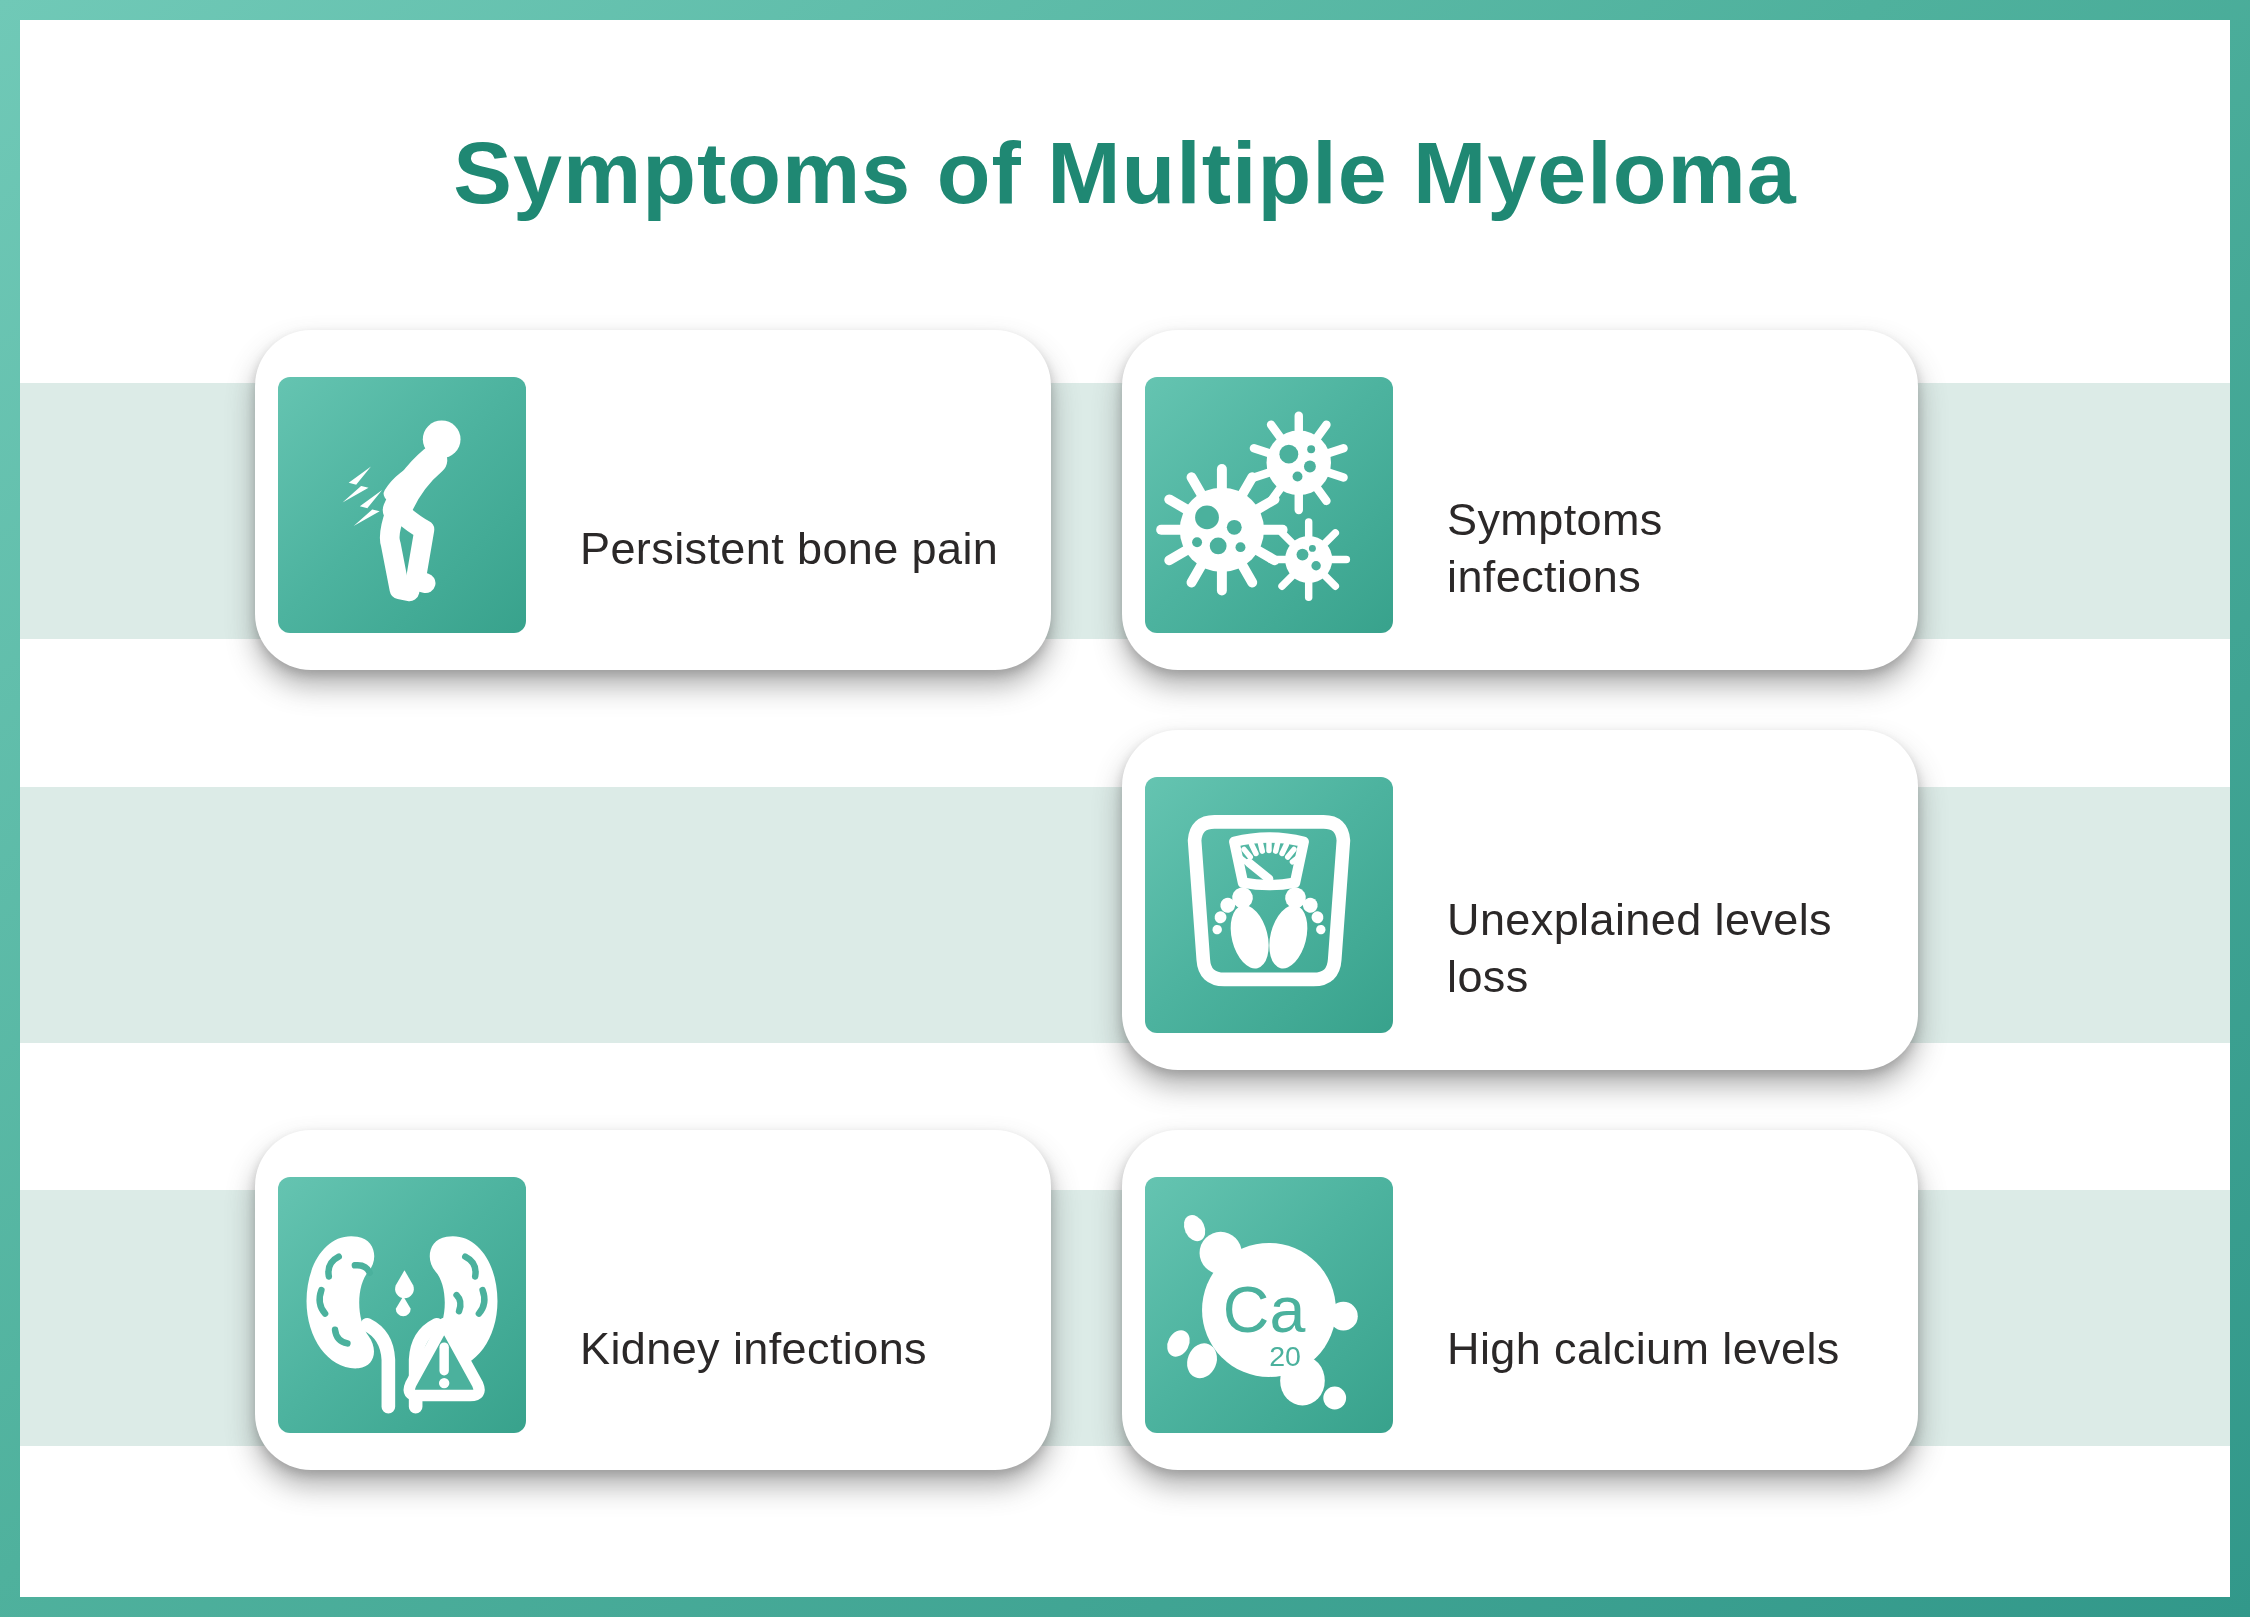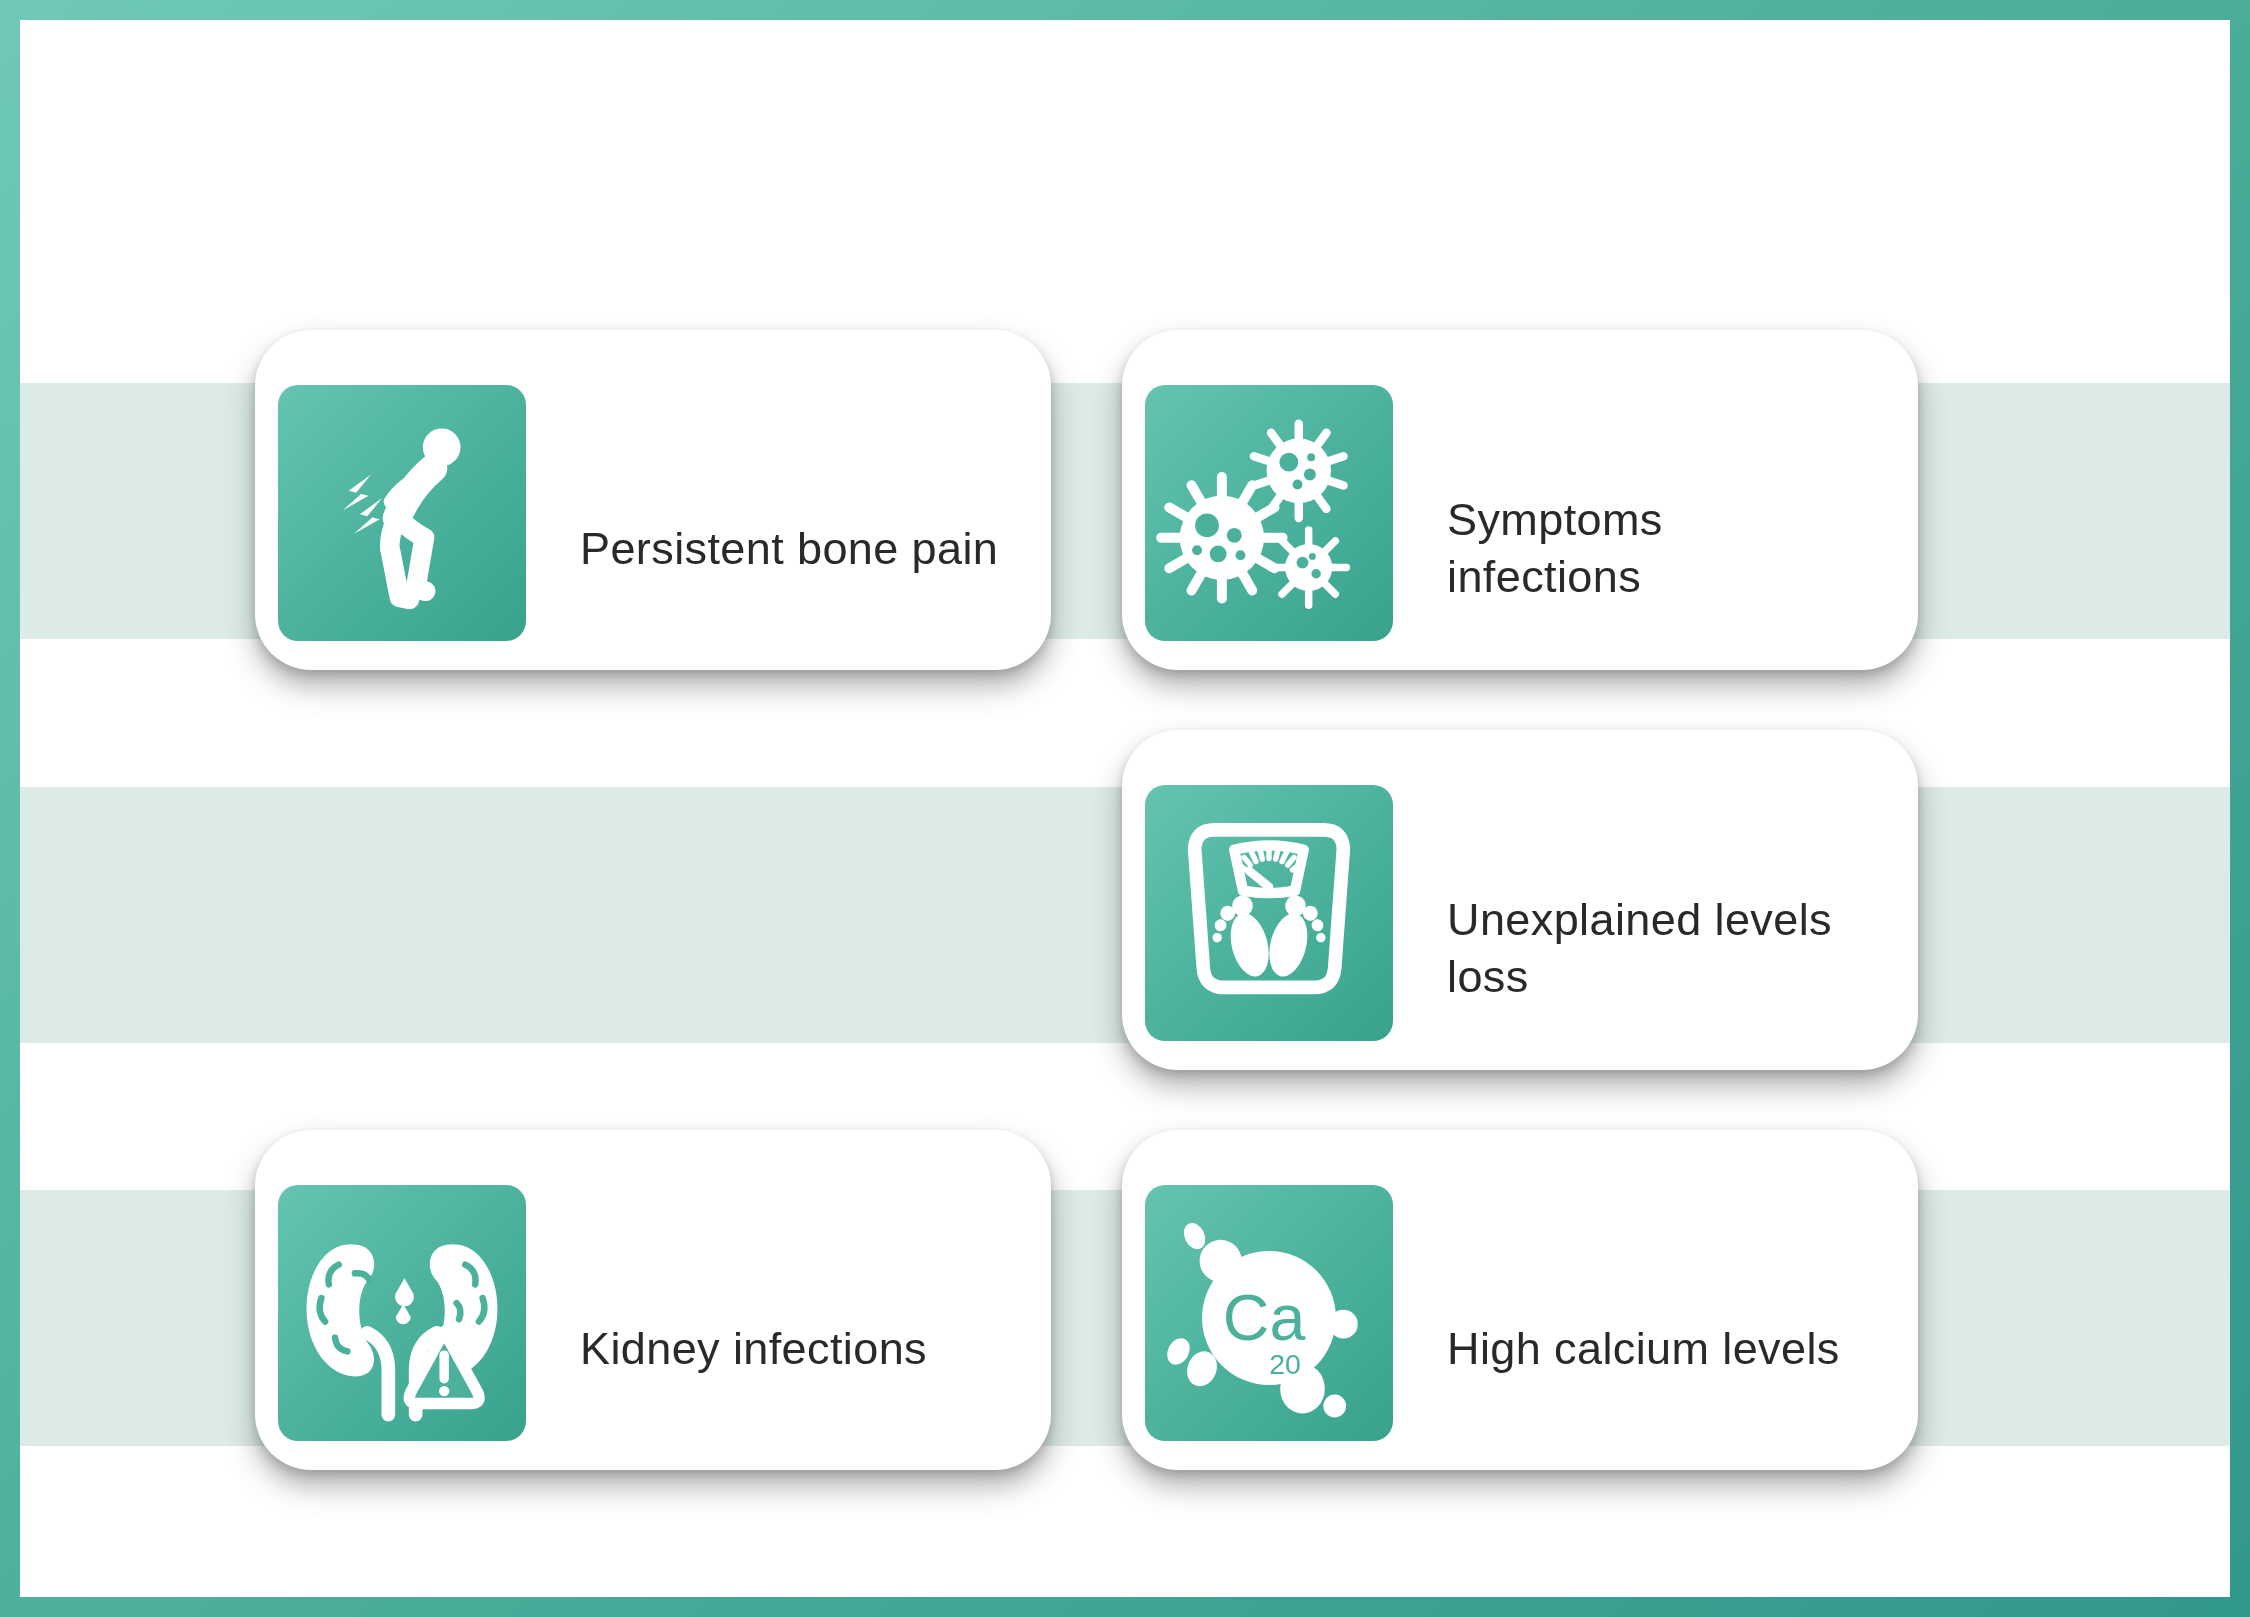--- a/index.html
+++ b/index.html
@@ -33,23 +33,22 @@
     box-shadow:0 16px 28px rgba(70,70,70,.42), 0 5px 10px rgba(70,70,70,.22);
   }
   .card.c1{left:235px;top:310px}
   .card.c2{left:1102px;top:310px}
   .card.c3{left:235px;top:710px}
   .card.c4{left:1102px;top:710px}
   .card.c5{left:235px;top:1110px}
   .card.c6{left:1102px;top:1110px}
   .tile{
     position:absolute;left:23px;top:47px;width:248px;height:256px;
-    border-radius:20px;
+    border-radius:12px;
     background:linear-gradient(135deg,#65c4b1 0%,#4db39f 48%,#38a28c 100%);
-    margin-top:8px;
   }
   .tile svg{width:100%;height:100%;display:block;}
   .label{
     position:absolute;left:325px;top:50%;transform:translateY(-50%);
     width:420px;font-size:45px;line-height:57px;color:#2b2828;
     font-weight:500;letter-spacing:.4px;margin-top:48px;
   }
   .wstroke{stroke:#ffffff;fill:none;stroke-linecap:round;stroke-linejoin:round;}
   .wfill{fill:#ffffff;stroke:none;}
   .tfill{fill:#4bb19d;stroke:none;}
@@ -58,20 +57,21 @@
 </head>
 <body>
 
 <div class="frame">
   <div class="content">
 
     <div class="stripe s1"></div>
     <div class="stripe s2"></div>
     <div class="stripe s3"></div>
 
+    <div class="title">Symptoms of Multiple Myeloma</div>
 
     <div class="card c1">
       <div class="tile">
         <svg viewBox="0 0 100 100">
           <circle class="wfill" cx="66" cy="23.5" r="7.6"></circle>
           <path class="wstroke" d="M62.5,32 Q53,40 48,52" stroke-width="11.5"></path>
           <path class="wstroke" d="M59,35 Q50,38.5 45.5,45.5" stroke-width="5.8"></path>
           <path class="wstroke" d="M48,52 Q55,58 59,60 L55.5,80.5 L59.5,81.5" stroke-width="8"></path>
           <path class="wstroke" d="M47.5,52.5 Q44,62 45.5,66 L49,84 L53,84.8" stroke-width="8"></path>
           <polygon class="wfill" points="37.5,34.5 28.5,41 33.5,42.3 26,49 36.5,43 31.5,41.8"></polygon>

